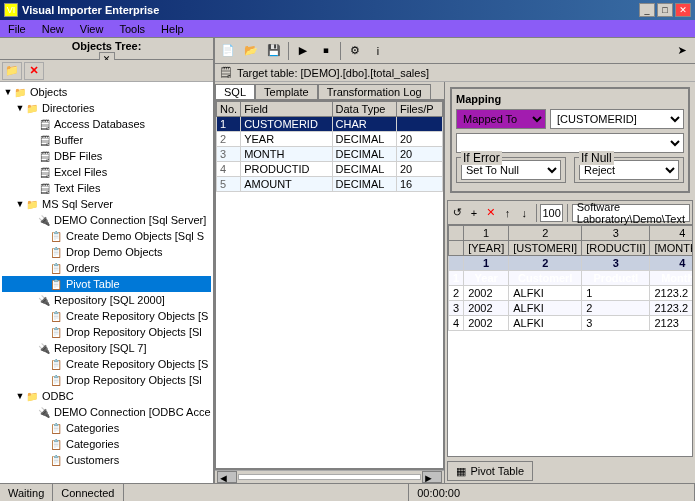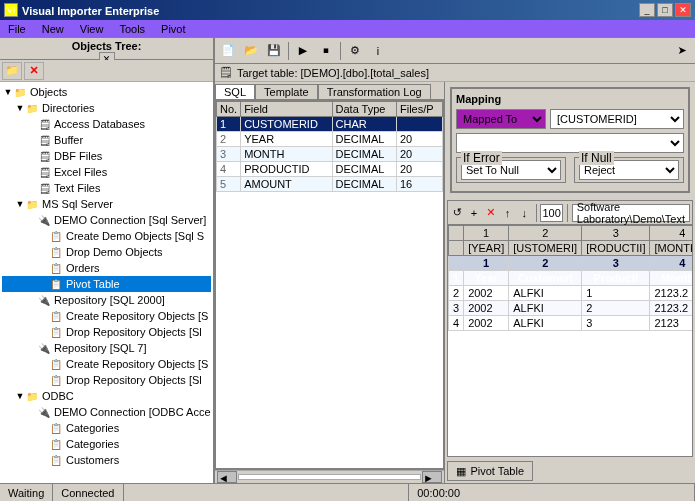--- a/index.html
+++ b/index.html
@@ -8,21 +8,21 @@
     
     .title-bar {
       background: linear-gradient(to right, #0a246a, #3a6ea5);
       color: white;
       height: 20px;
       display: flex;
       align-items: center;
       padding: 0 4px;
       justify-content: space-between;
     }
-    .title-bar-left { display: flex; align-items: flex-end; gap: 4px; }
+    .title-bar-left { display: flex; align-items: center; gap: 4px; }
     .title-icon { width: 14px; height: 14px; background: #ff0; border: 1px solid #888; font-size: 9px; display: flex; align-items: center; justify-content: center; }
     .title-text { color: white; font-size: 11px; font-weight: bold; }
     .win-controls { display: flex; gap: 2px; }
     .win-btn { width: 16px; height: 14px; background: #d4d0c8; border: 1px solid #888; font-size: 9px; display: flex; align-items: center; justify-content: center; cursor: pointer; color: black; }
     
     
     .menu-bar { background: #8b5cf6; height: 18px; display: flex; align-items: center; padding: 0 4px; gap: 8px; border-bottom: 1px solid #808080; }
     .menu-item { padding: 1px 4px; cursor: pointer; font-size: 11px; }
     
     
@@ -146,21 +146,21 @@
     <div class="win-btn">□</div>
     <div class="win-btn" style="background:#ff4444; color:white;">✕</div>
   </div>
 </div>
 
 <div class="menu-bar">
   <span class="menu-item">File</span>
   <span class="menu-item">New</span>
   <span class="menu-item">View</span>
   <span class="menu-item">Tools</span>
-  <span class="menu-item">Pivot</span>
+  <span class="menu-item">Help</span>
 </div>
 
 <div class="main-layout">
 
   <div class="left-panel">
     <div class="panel-header">
       <span class="panel-title">Objects Tree:</span>
       <div class="panel-controls">
         <div class="panel-btn">✕</div>
       </div>

